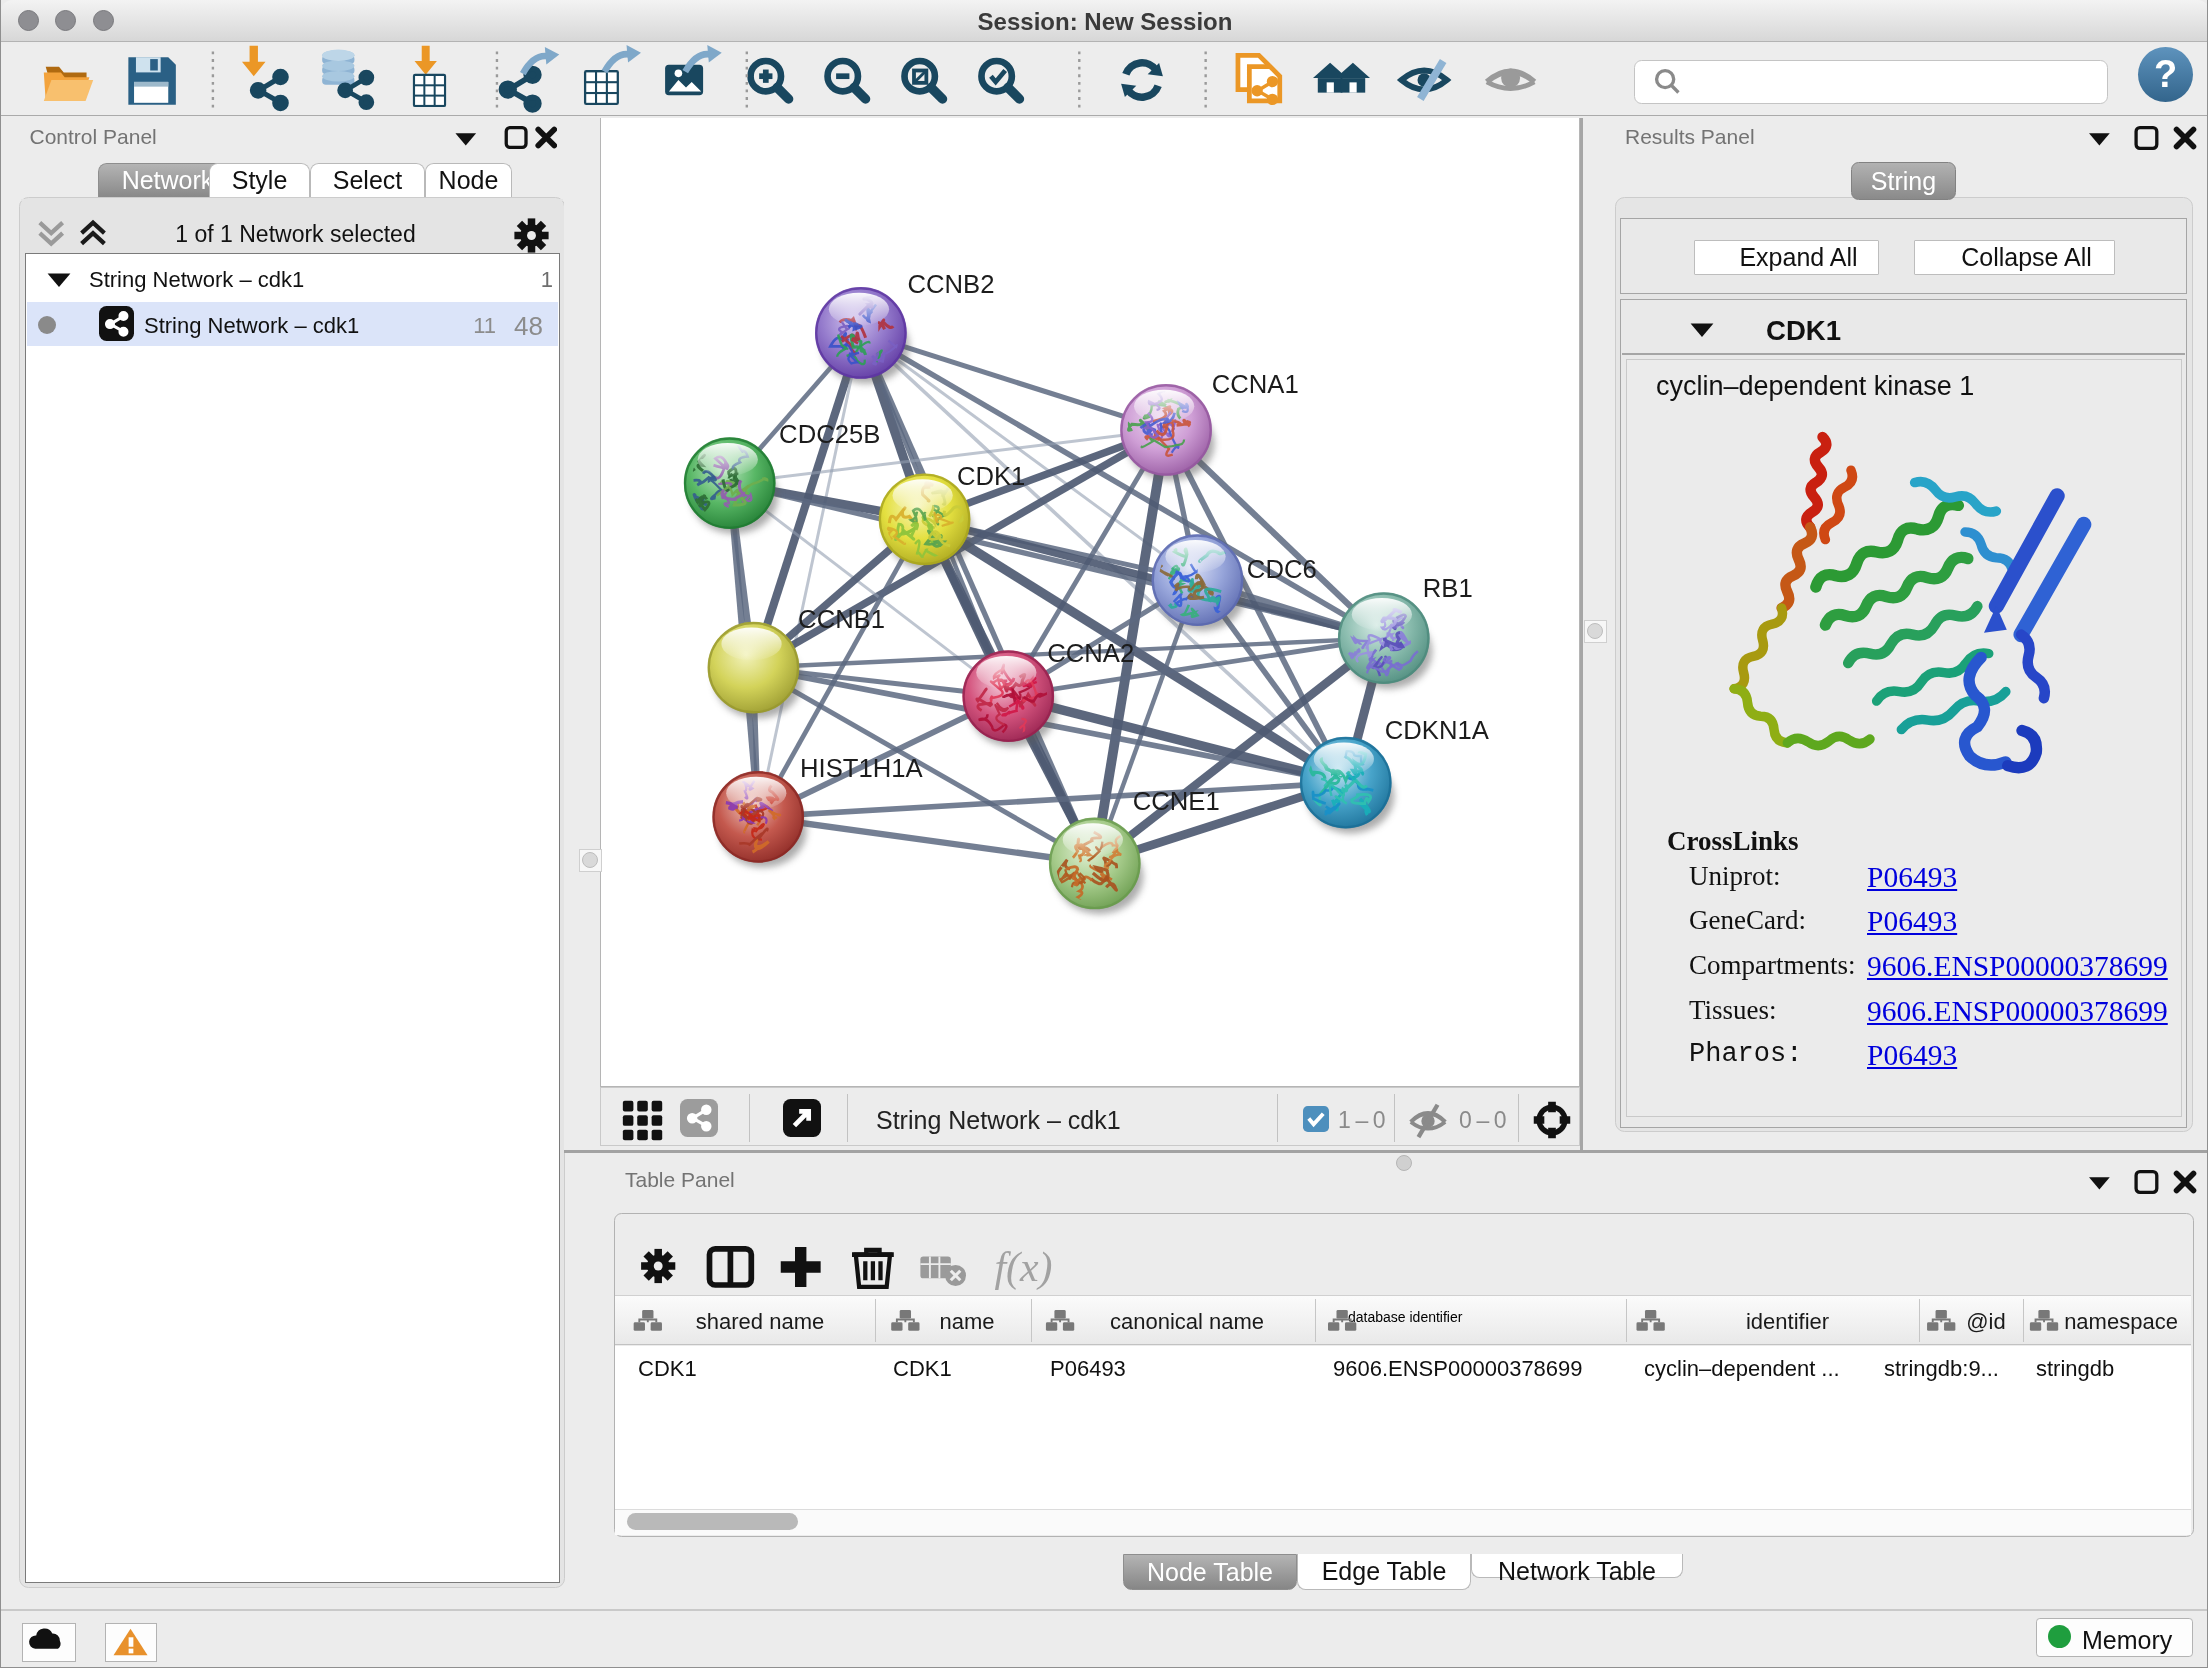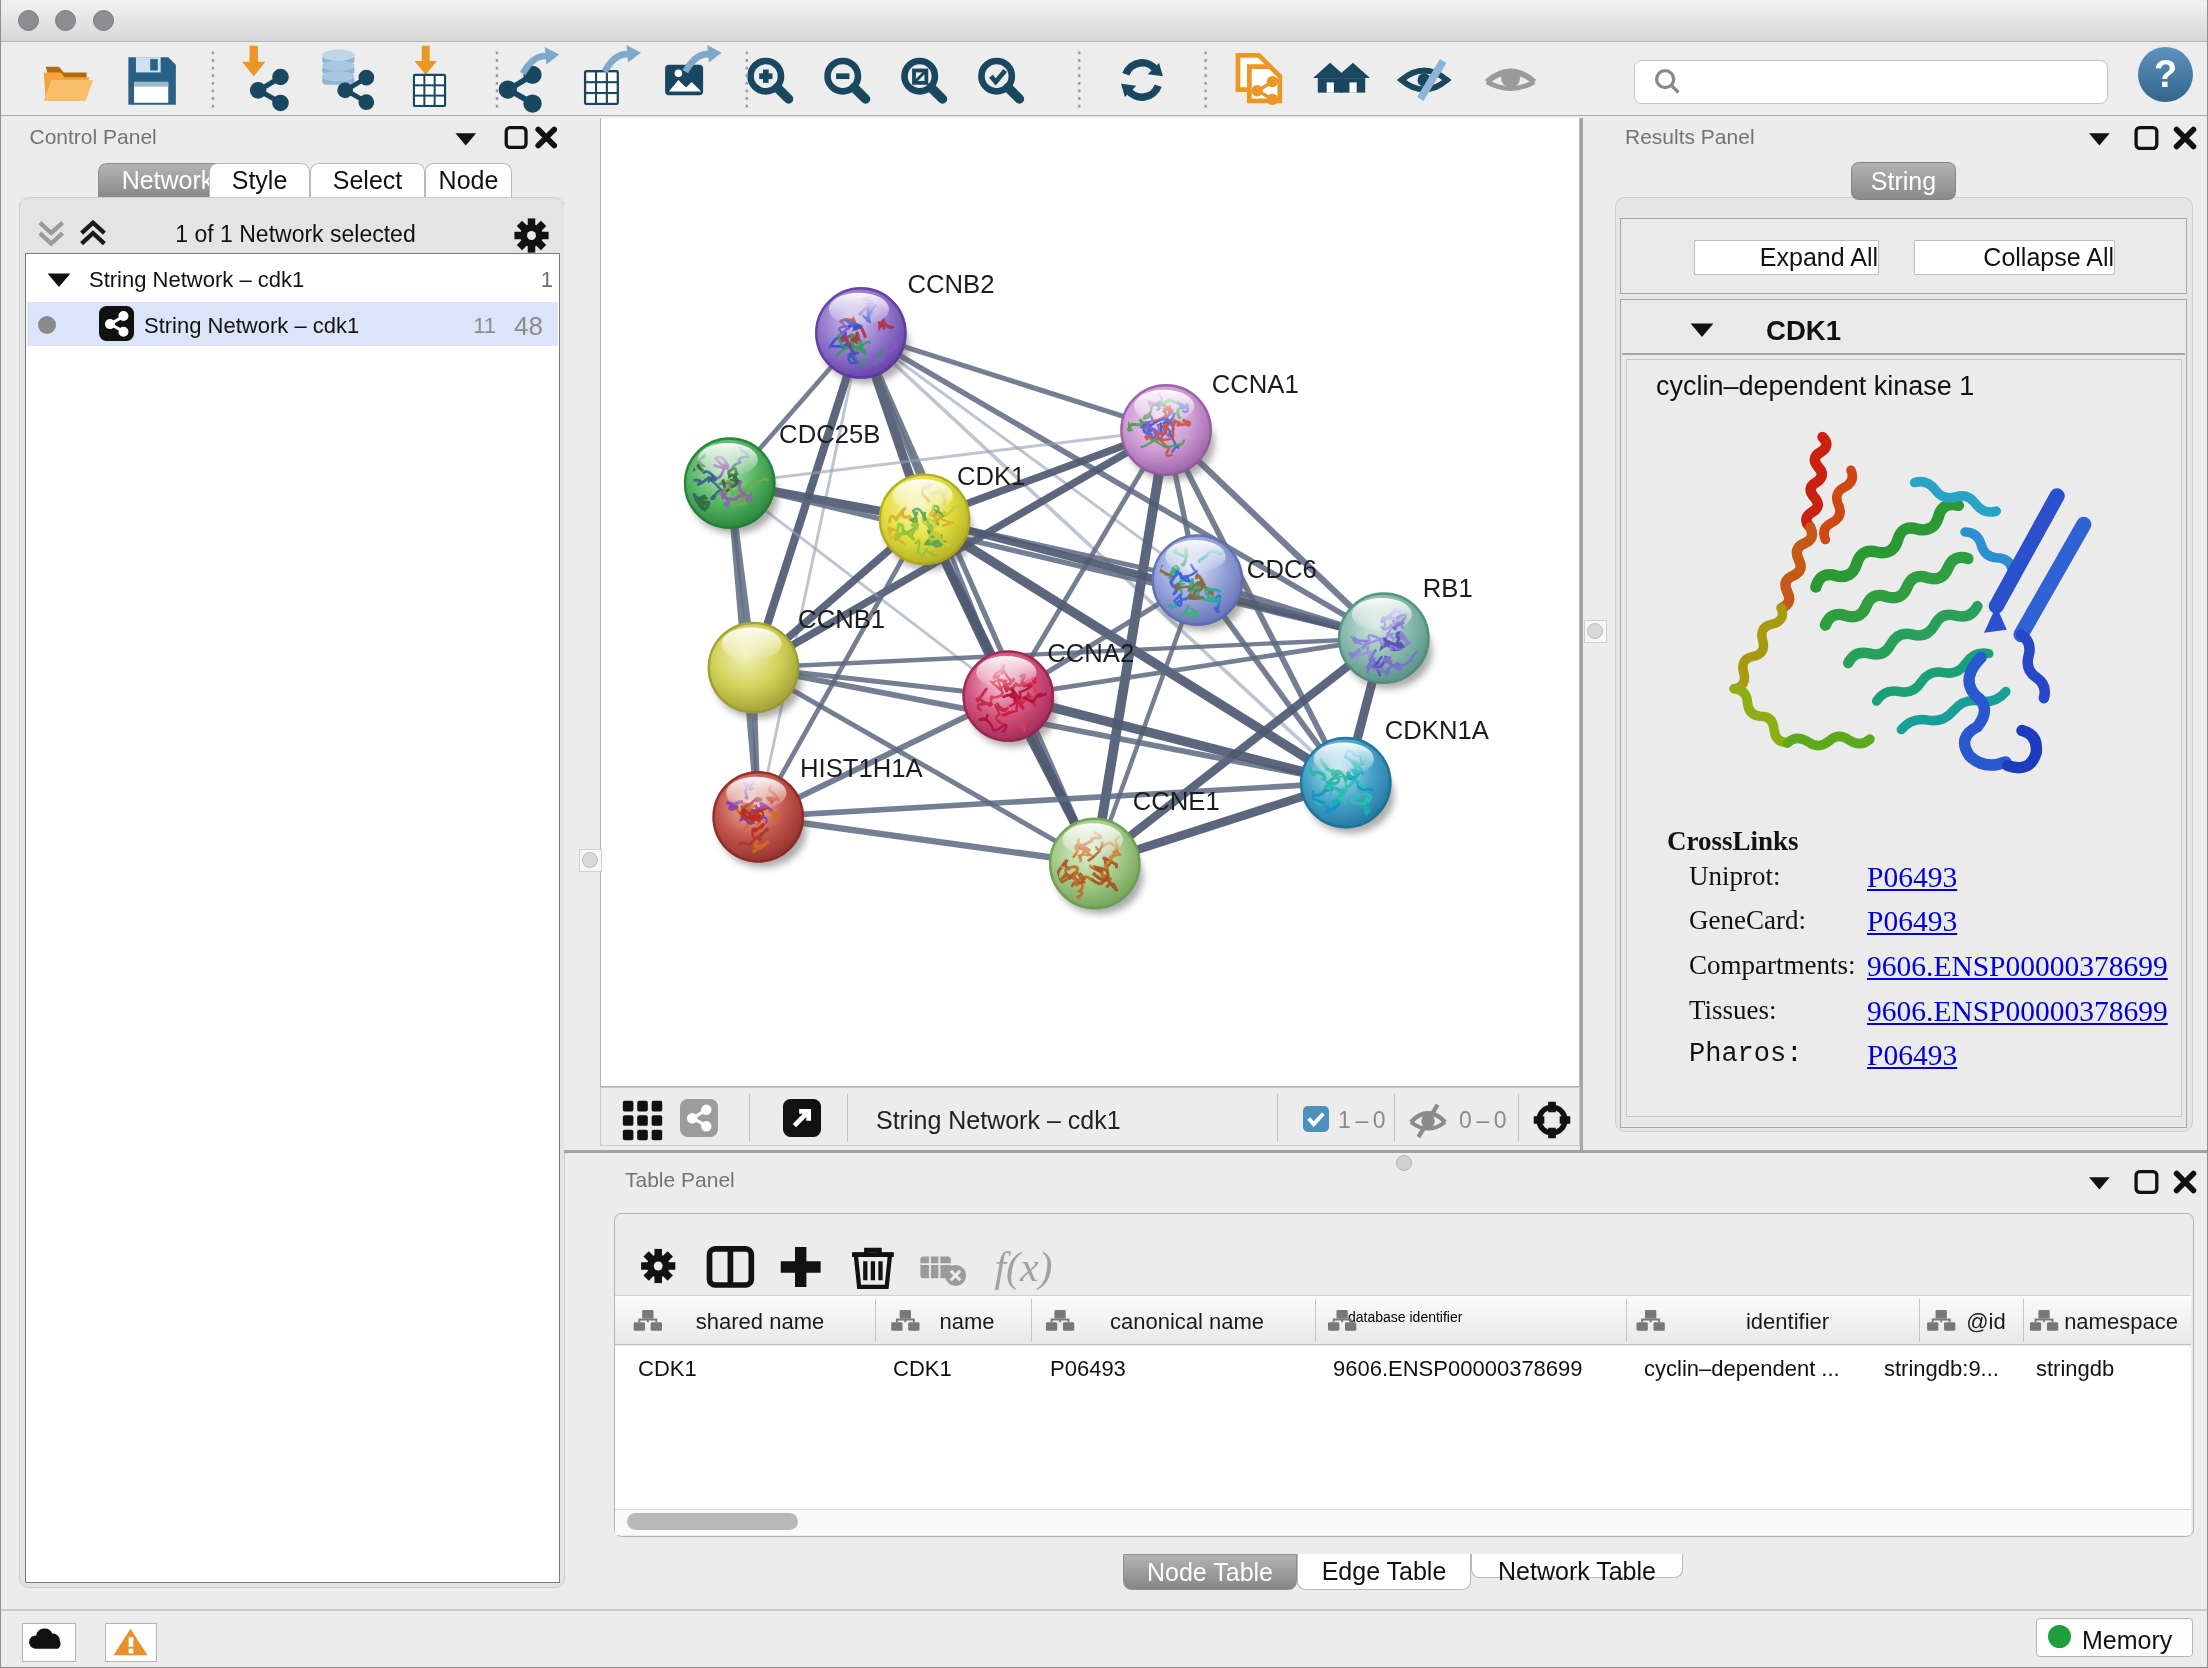--- a/index.html
+++ b/index.html
@@ -3,28 +3,29 @@
 * { margin:0; padding:0; box-sizing:border-box; }
 body { font-family:"Liberation Sans", sans-serif; background:#444; }
 #win { position:relative; width:2208px; height:1668px; background:#ececec; overflow:hidden;
   border-left:1.9px solid #8f8f8f; border-right:1.9px solid #8f8f8f; border-bottom:1.9px solid #8f8f8f; }
 .abs { position:absolute; }
 .ptitle { font-size:21px; color:#737373; }
 .tab { position:absolute; top:163px; height:36px; border:1.9px solid #b9b9b9; border-bottom:none;
   border-radius:8.6px 8.6px 0 0; background:#fff; color:#111; font-size:25px; text-align:center; line-height:33px; }
 .tabsel { background:linear-gradient(#b4b4b4,#868686); color:#fff; border-color:#8e8e8e;margin-left:28px; }
 .btn { position:absolute; background:#fff; border:1.9px solid #bdbdbd; border-radius:1px;
-  color:#111; font-size:25px; text-align:right;padding-left:24px; }
+  color:#111; font-size:25px; text-align:center;padding-left:24px; }
 .lnk { color:#0000dd; }
 </style></head><body>
 <div id="win">
 <div class="abs" style="left:0;top:0;width:2208px;height:42px;background:linear-gradient(#f3f3f3,#d7d7d7);border-bottom:1.9px solid #b3b3b3;border-radius:11.4px 11.4px 0 0"></div>
     <div class="abs" style="left:17px;top:9.5px;width:21px;height:21px;border-radius:50%;background:#8e8e92;border:1px solid #79797d"></div>
     <div class="abs" style="left:54px;top:9.5px;width:21px;height:21px;border-radius:50%;background:#8e8e92;border:1px solid #79797d"></div>
     <div class="abs" style="left:92px;top:9.5px;width:21px;height:21px;border-radius:50%;background:#8e8e92;border:1px solid #79797d"></div>
+    <div class="abs" style="left:0;top:7.6px;width:2208px;text-align:center;font-size:24px;font-weight:bold;color:#3a3a3a">Session: New Session</div>
     <div class="abs" style="left:0;top:44px;width:2208px;height:72px;background:#ededed;border-bottom:1.9px solid #aaaaaa"></div>
     <div class="abs" style="left:0;top:42px;width:1579px;height:76px">
       <svg width="1579" height="76" viewBox="0 0 1660 80" style="position:absolute;left:0;top:0">
         <g transform="translate(40,12)">
           <path d="M6 14 h14 l5 6 h24 v8 H10 z" fill="#b06a10"></path>
           <path d="M4 20 h18 l4 5 h26 l-8 25 H6 z" fill="#f3a33c"></path>
           <path d="M4 50 l8-22 h44 l-8 22 z" fill="#f8c06e"></path>
         </g>
         <g transform="translate(129,12)">
           <path d="M4 4 h42 l8 8 v42 H4 z" fill="#2a6085"></path>

